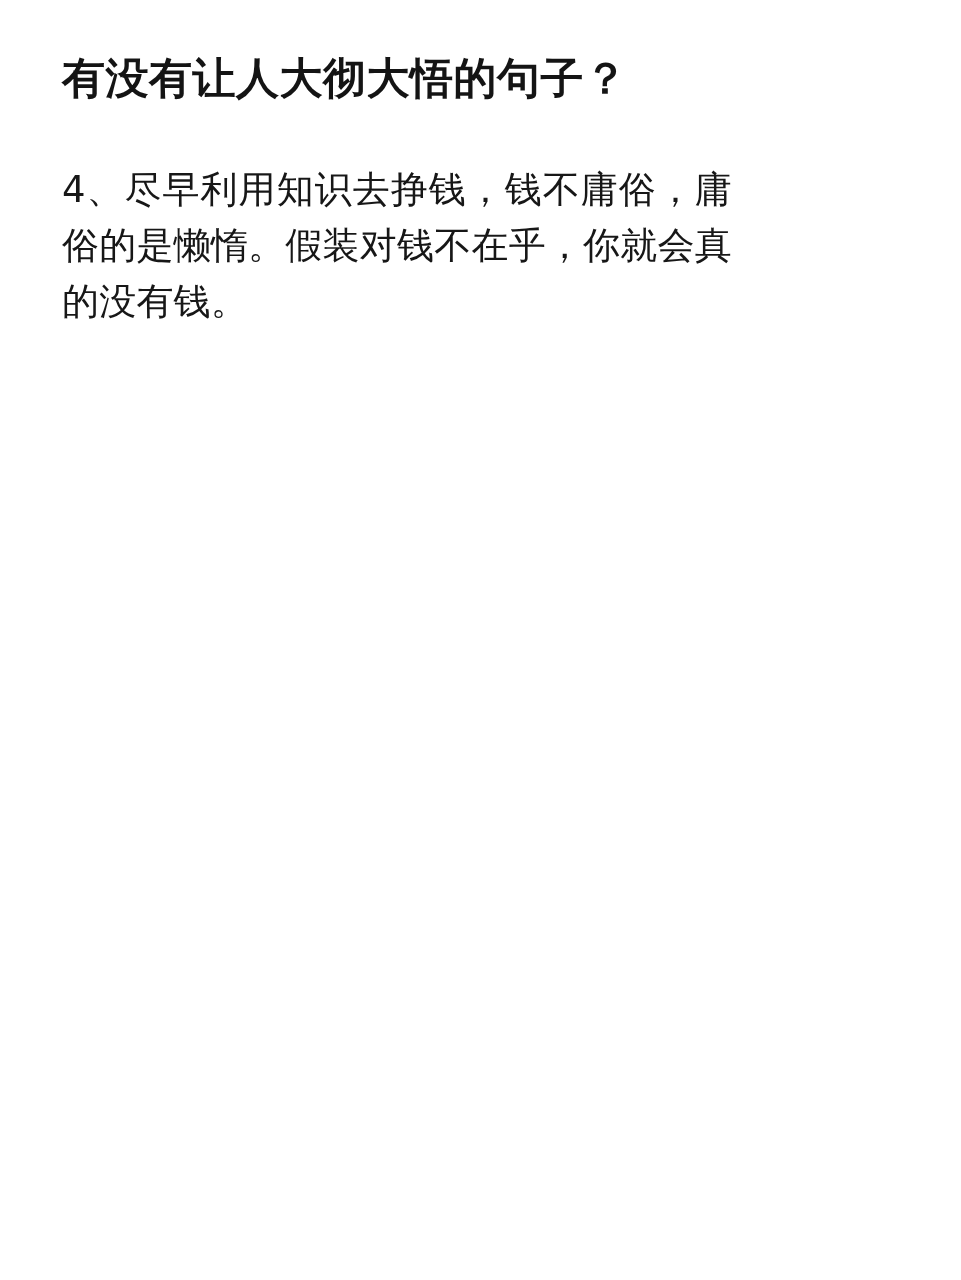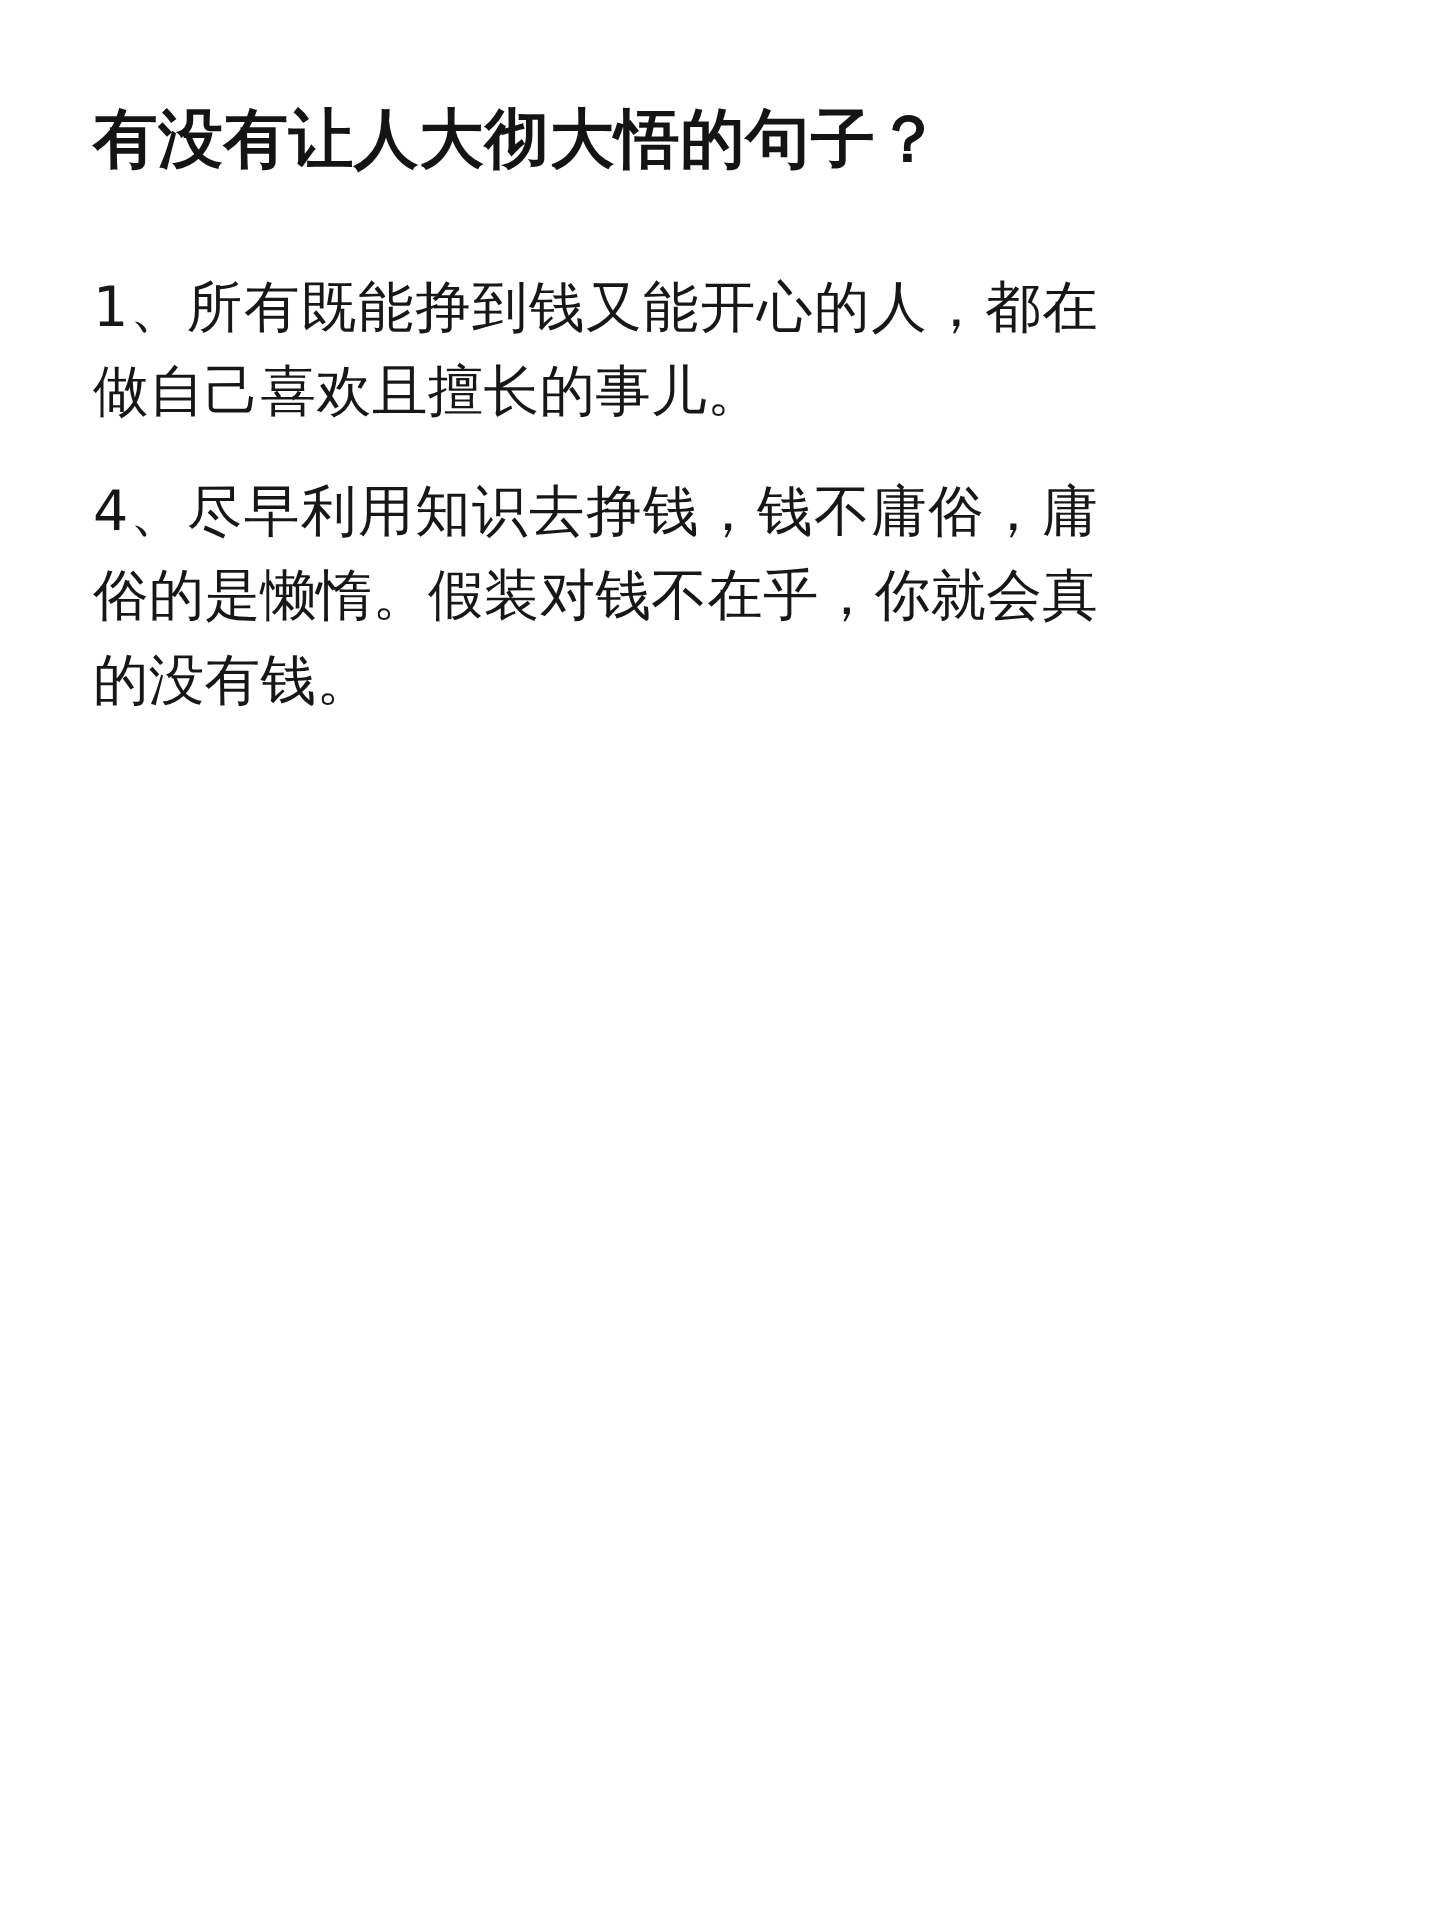--- a/index.html
+++ b/index.html
@@ -11,21 +11,21 @@
     width: 961px;
     height: 1280px;
     font-family: "DejaVu Sans", "Liberation Sans", sans-serif;
     color: #1a1a1a;
     overflow: hidden;
   }
   .page {
     box-sizing: border-box;
     width: 792px;
     height: 1280px;
-    padding: 67px 60px 0 62px;
+    padding: 52px 60px 0 62px;
     background: #ffffff;
   }
   .doc-title {
     font-size: 43px;
     line-height: 1.25;
     font-weight: 700;
     letter-spacing: 0.5px;
     color: #141414;
     margin: 0 0 56px 0;
   }
@@ -50,16 +50,15 @@
   .para:last-child {
     margin-bottom: 14px;
   }
 </style>
 </head>
 <body>
 
 <div class="page">
   <h1 class="doc-title">有没有让人大彻大悟的句子？</h1>
   <div class="para-list">
-    <p class="para">1、所有既能挣到钱又能开心的人，都在做自己喜欢且擅长的事儿。</p>
     <p class="para">4、尽早利用知识去挣钱，钱不庸俗，庸俗的是懒惰。假装对钱不在乎，你就会真的没有钱。</p>
   </div>
 </div>
 
 </body></html>

